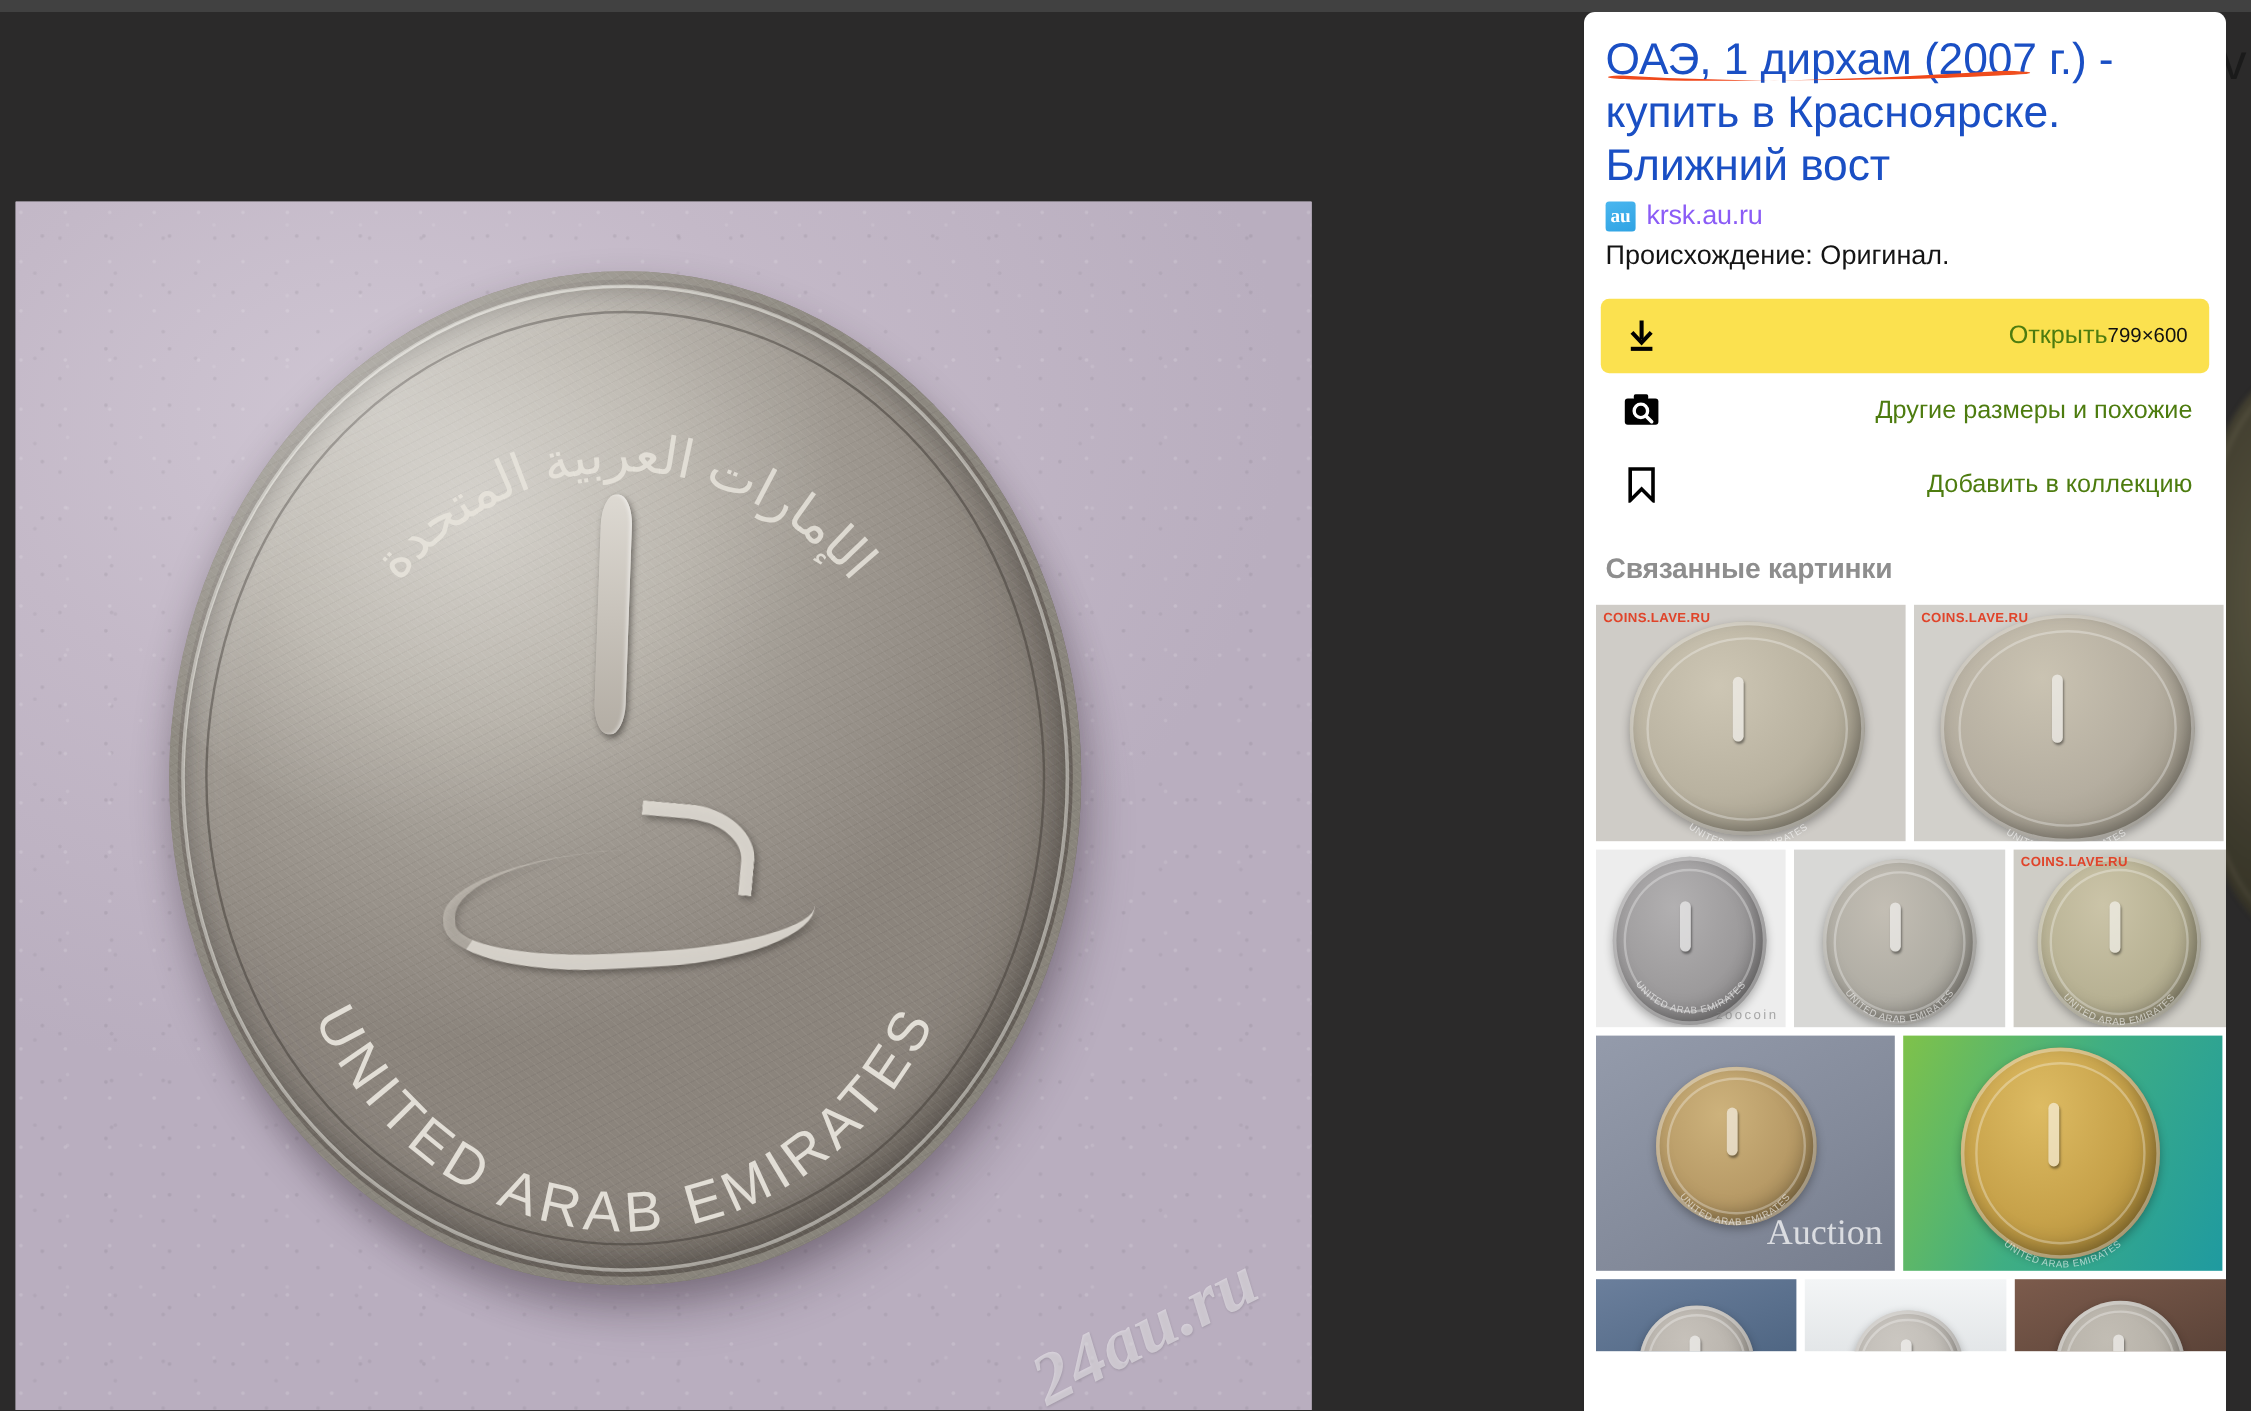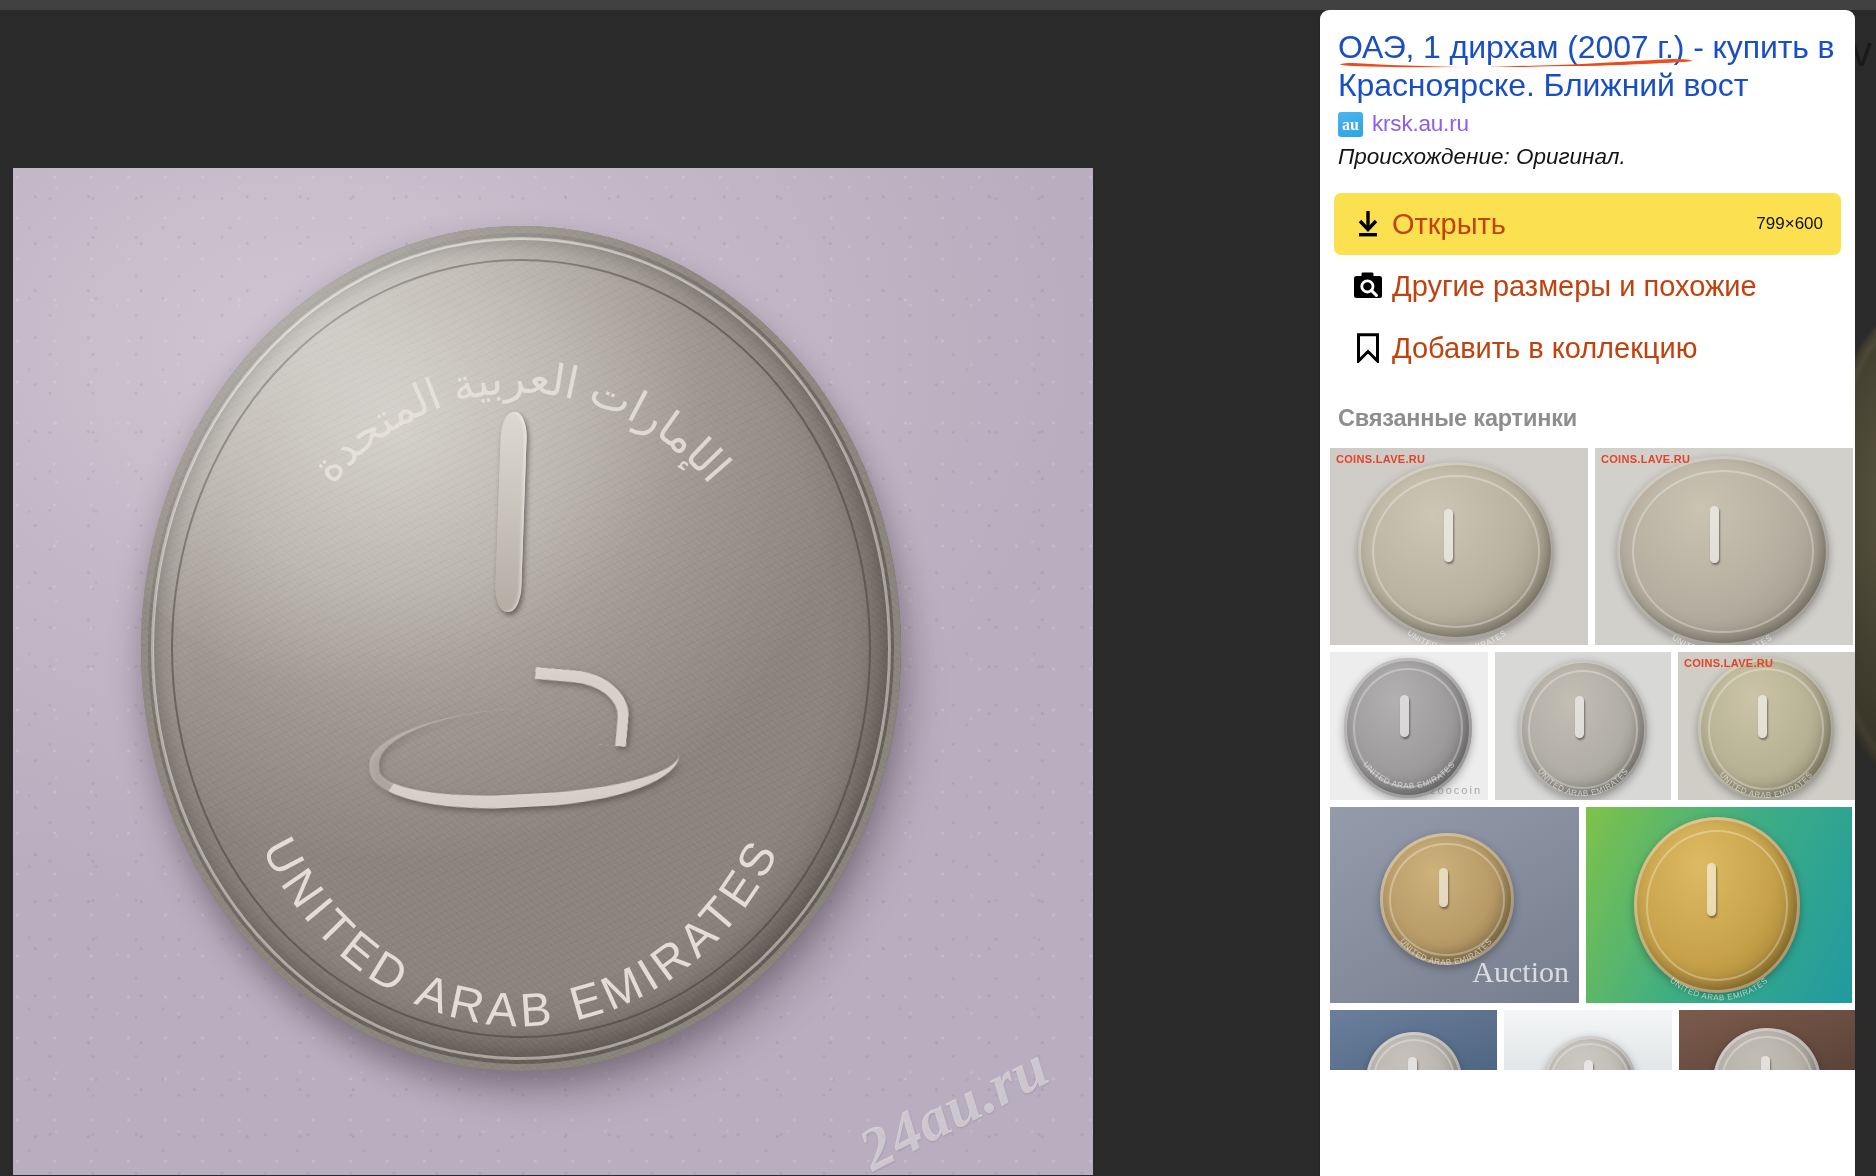--- a/index.html
+++ b/index.html
@@ -131,53 +131,53 @@
   
   .panel{
     position:absolute;left:1320px;top:10px;width:535px;height:1166px;
     background:#ffffff;border-radius:9px 9px 0 0;overflow:hidden;
     box-shadow:-1px 0 0 rgba(0,0,0,.06);
   }
   .panel-inner{position:absolute;left:0;top:0;width:535px;}
 
   .ttl{
     margin:18px 18px 0 18px;
-    font-size:32px;line-height:1.19;color:#1a4fc4;
+    font-size:37px;line-height:1.19;color:#1a4fc4;
     font-weight:400;letter-spacing:-.1px;cursor:pointer;
     position:relative;
   }
   .ttl-underline{
     position:absolute;left:2px;top:30px;width:352px;height:9px;
     border-radius:50%;
     background:linear-gradient(90deg,#f04d1e 0%,#ef3d12 45%,#f0501f 100%);
     transform:rotate(-.6deg);
     clip-path:polygon(0 28%,14% 62%,38% 100%,66% 78%,88% 40%,100% 18%,100% 62%,74% 100%,38% 100%,12% 96%,0 70%);
   }
 
   .site-row{display:flex;align-items:center;gap:9px;margin:7px 18px 0 18px;}
   .favicon{
     width:25px;height:25px;border-radius:3px;flex:0 0 auto;
     background:linear-gradient(160deg,#4ab6ef 0%,#2fa3e3 100%);
     color:#fff;font-size:16px;font-weight:700;line-height:25px;text-align:center;
     font-family:"Liberation Serif",serif;
   }
   .site-name{font-size:22.5px;font-weight:400;color:#8b5cf6;letter-spacing:-.2px;}
 
-  .origin{margin:6px 18px 0 18px;font-size:22.5px;color:#141414;line-height:1.25;font-style:italic;}
+  .origin{margin:6px 18px 0 18px;font-size:22.5px;color:#141414;line-height:1.25;}
   .report{margin:6px 18px 0 18px;font-size:22px;color:#b4b4b4;cursor:pointer;}
 
   
   .actions{margin:22px 14px 0 14px;}
   .act{
     display:flex;align-items:center;height:62px;border-radius:7px;
     padding:0 14px;cursor:pointer;box-sizing:border-box;
   }
   .act.primary{background:#fbe14f;}
   .act .ico{width:40px;flex:0 0 40px;display:flex;align-items:center;justify-content:center;}
-  .act .lab{font-size:29px;color:#c2410c;flex:1 1 auto;margin-left:4px;}
+  .act .lab{font-size:21px;color:#4d7c0f;flex:1 1 auto;margin-left:4px;text-align:right;}
   .act .dims{font-size:17px;color:#111;margin-left:auto;padding-right:4px;}
 
   
   .rel-h{margin:26px 0 0 18px;font-size:23.5px;font-weight:700;color:#8e8e8e;letter-spacing:-.2px;}
 
   .grid{margin:16px 10px 0 10px;}
   .grow{display:flex;gap:7px;margin-bottom:7px;}
   .thumb{
     position:relative;overflow:hidden;flex:0 0 auto;cursor:pointer;
     background:#cdcdcd;

